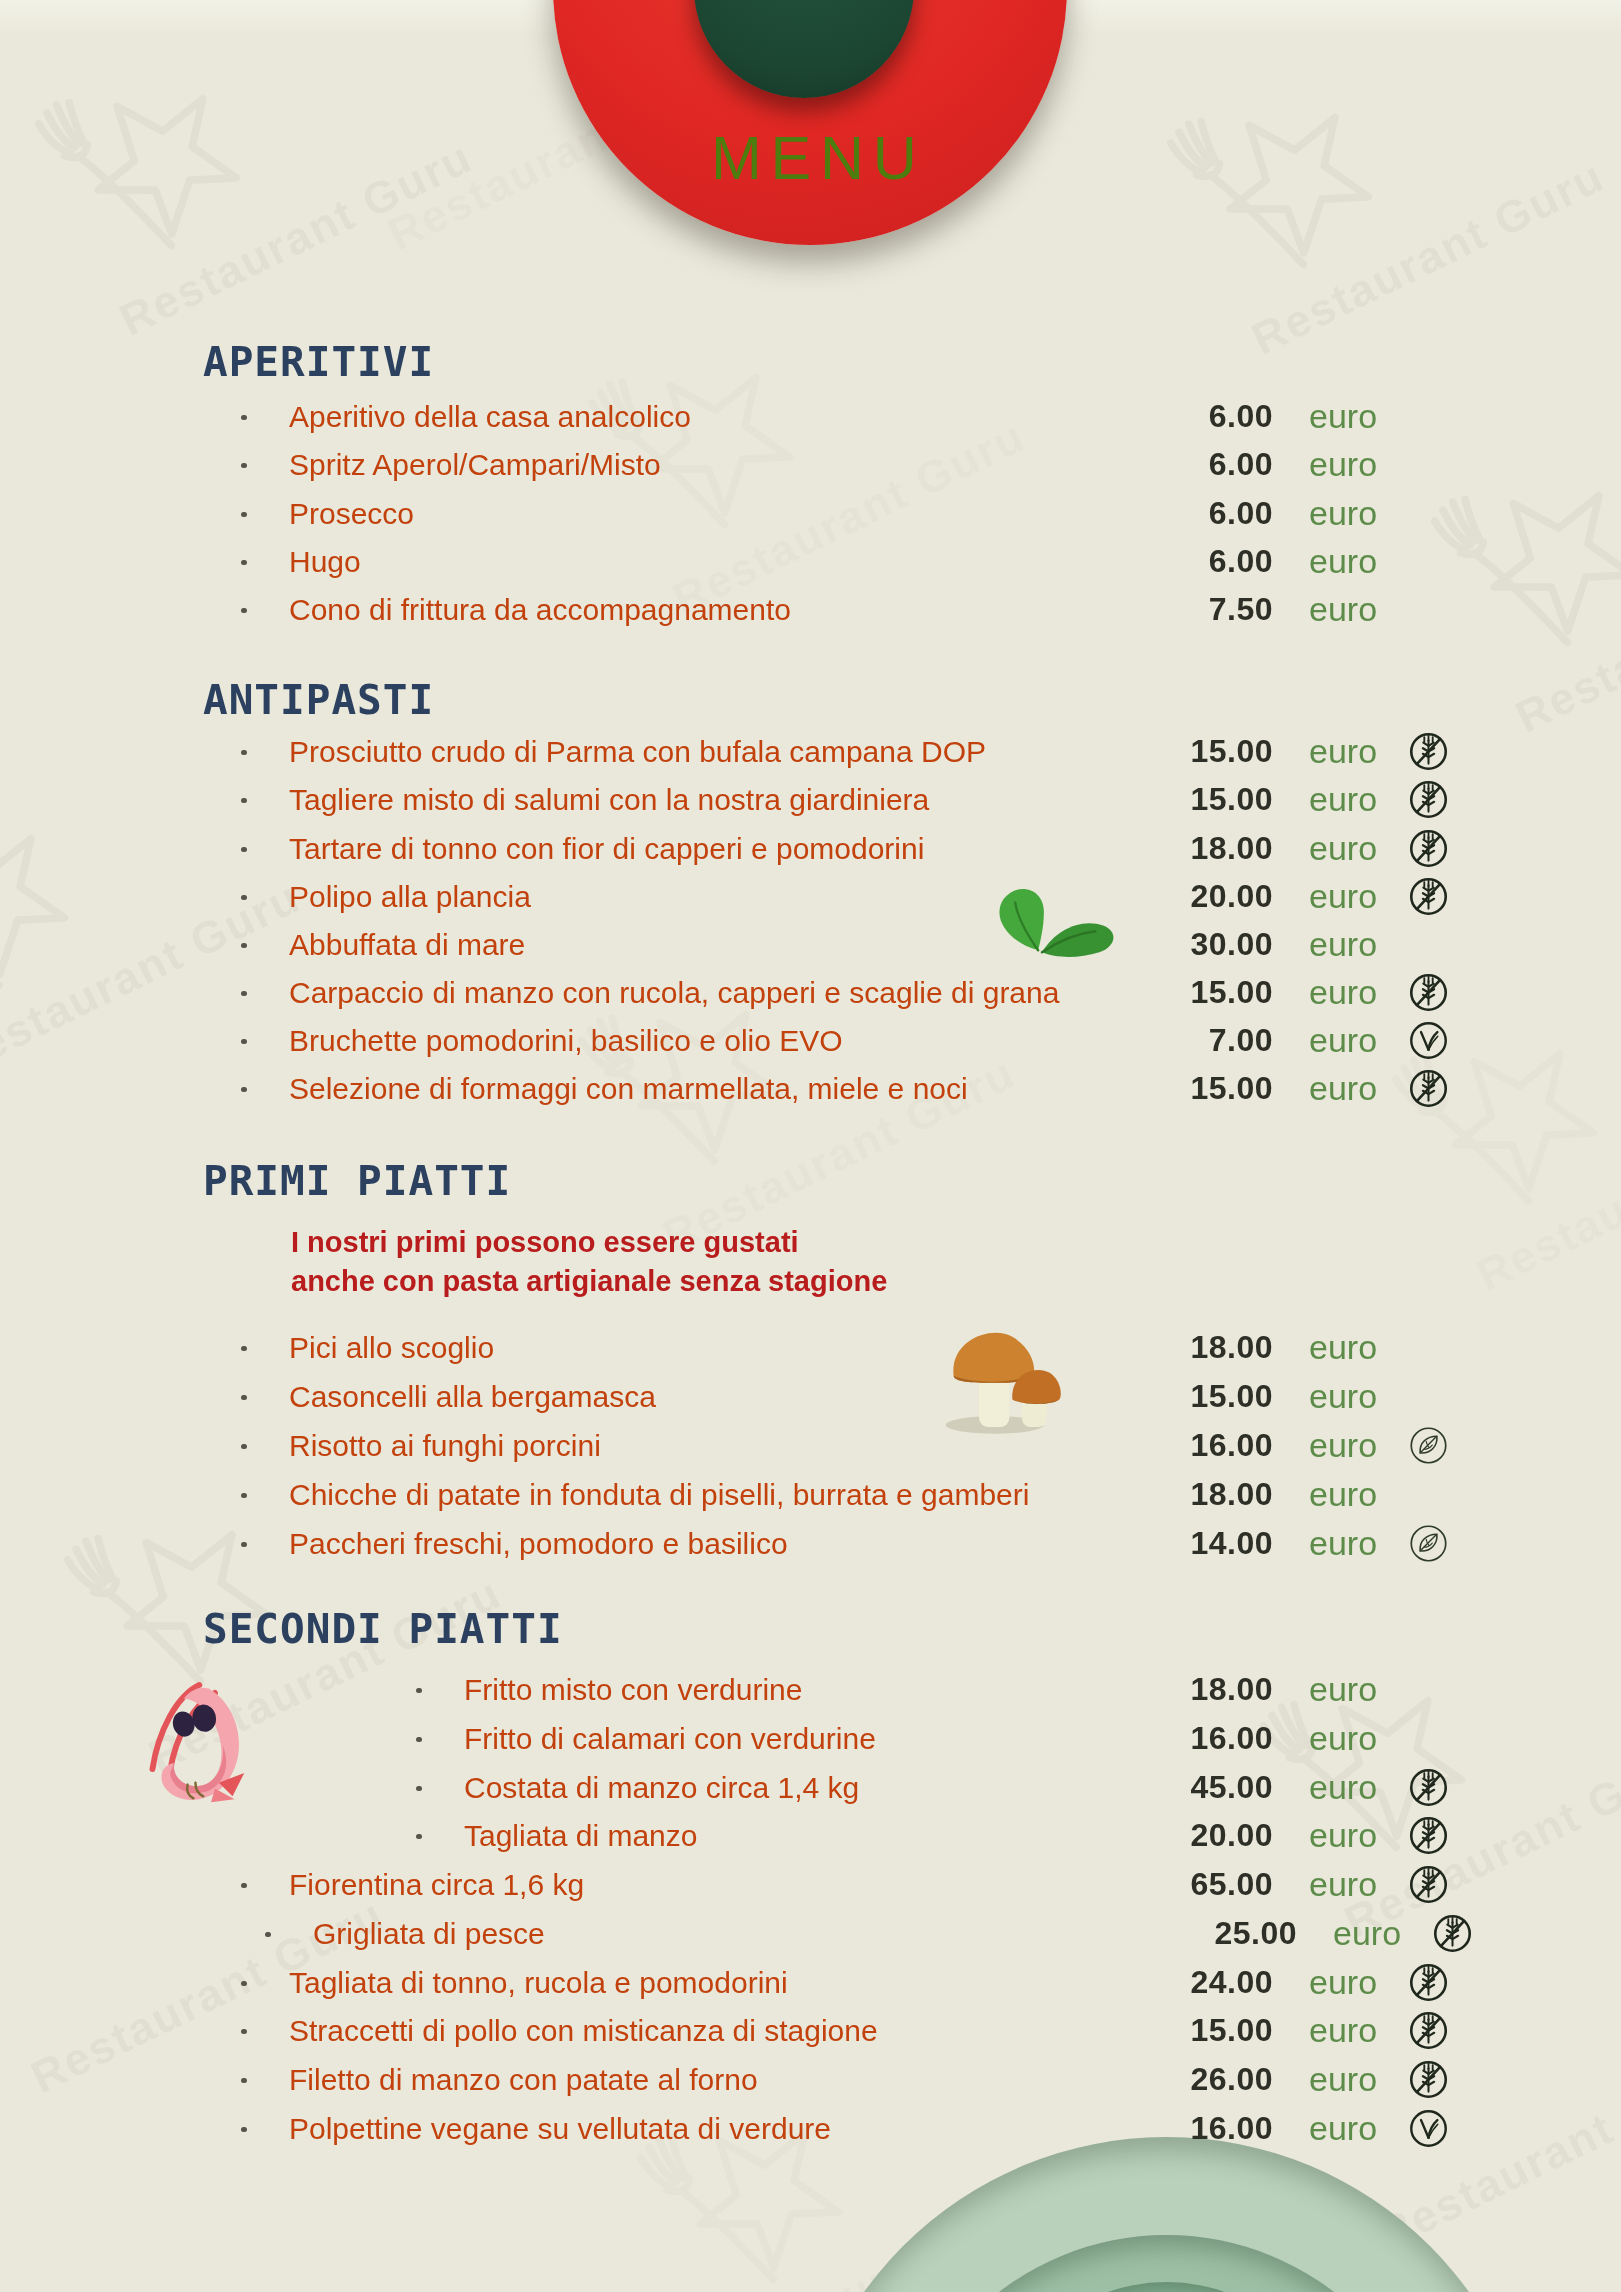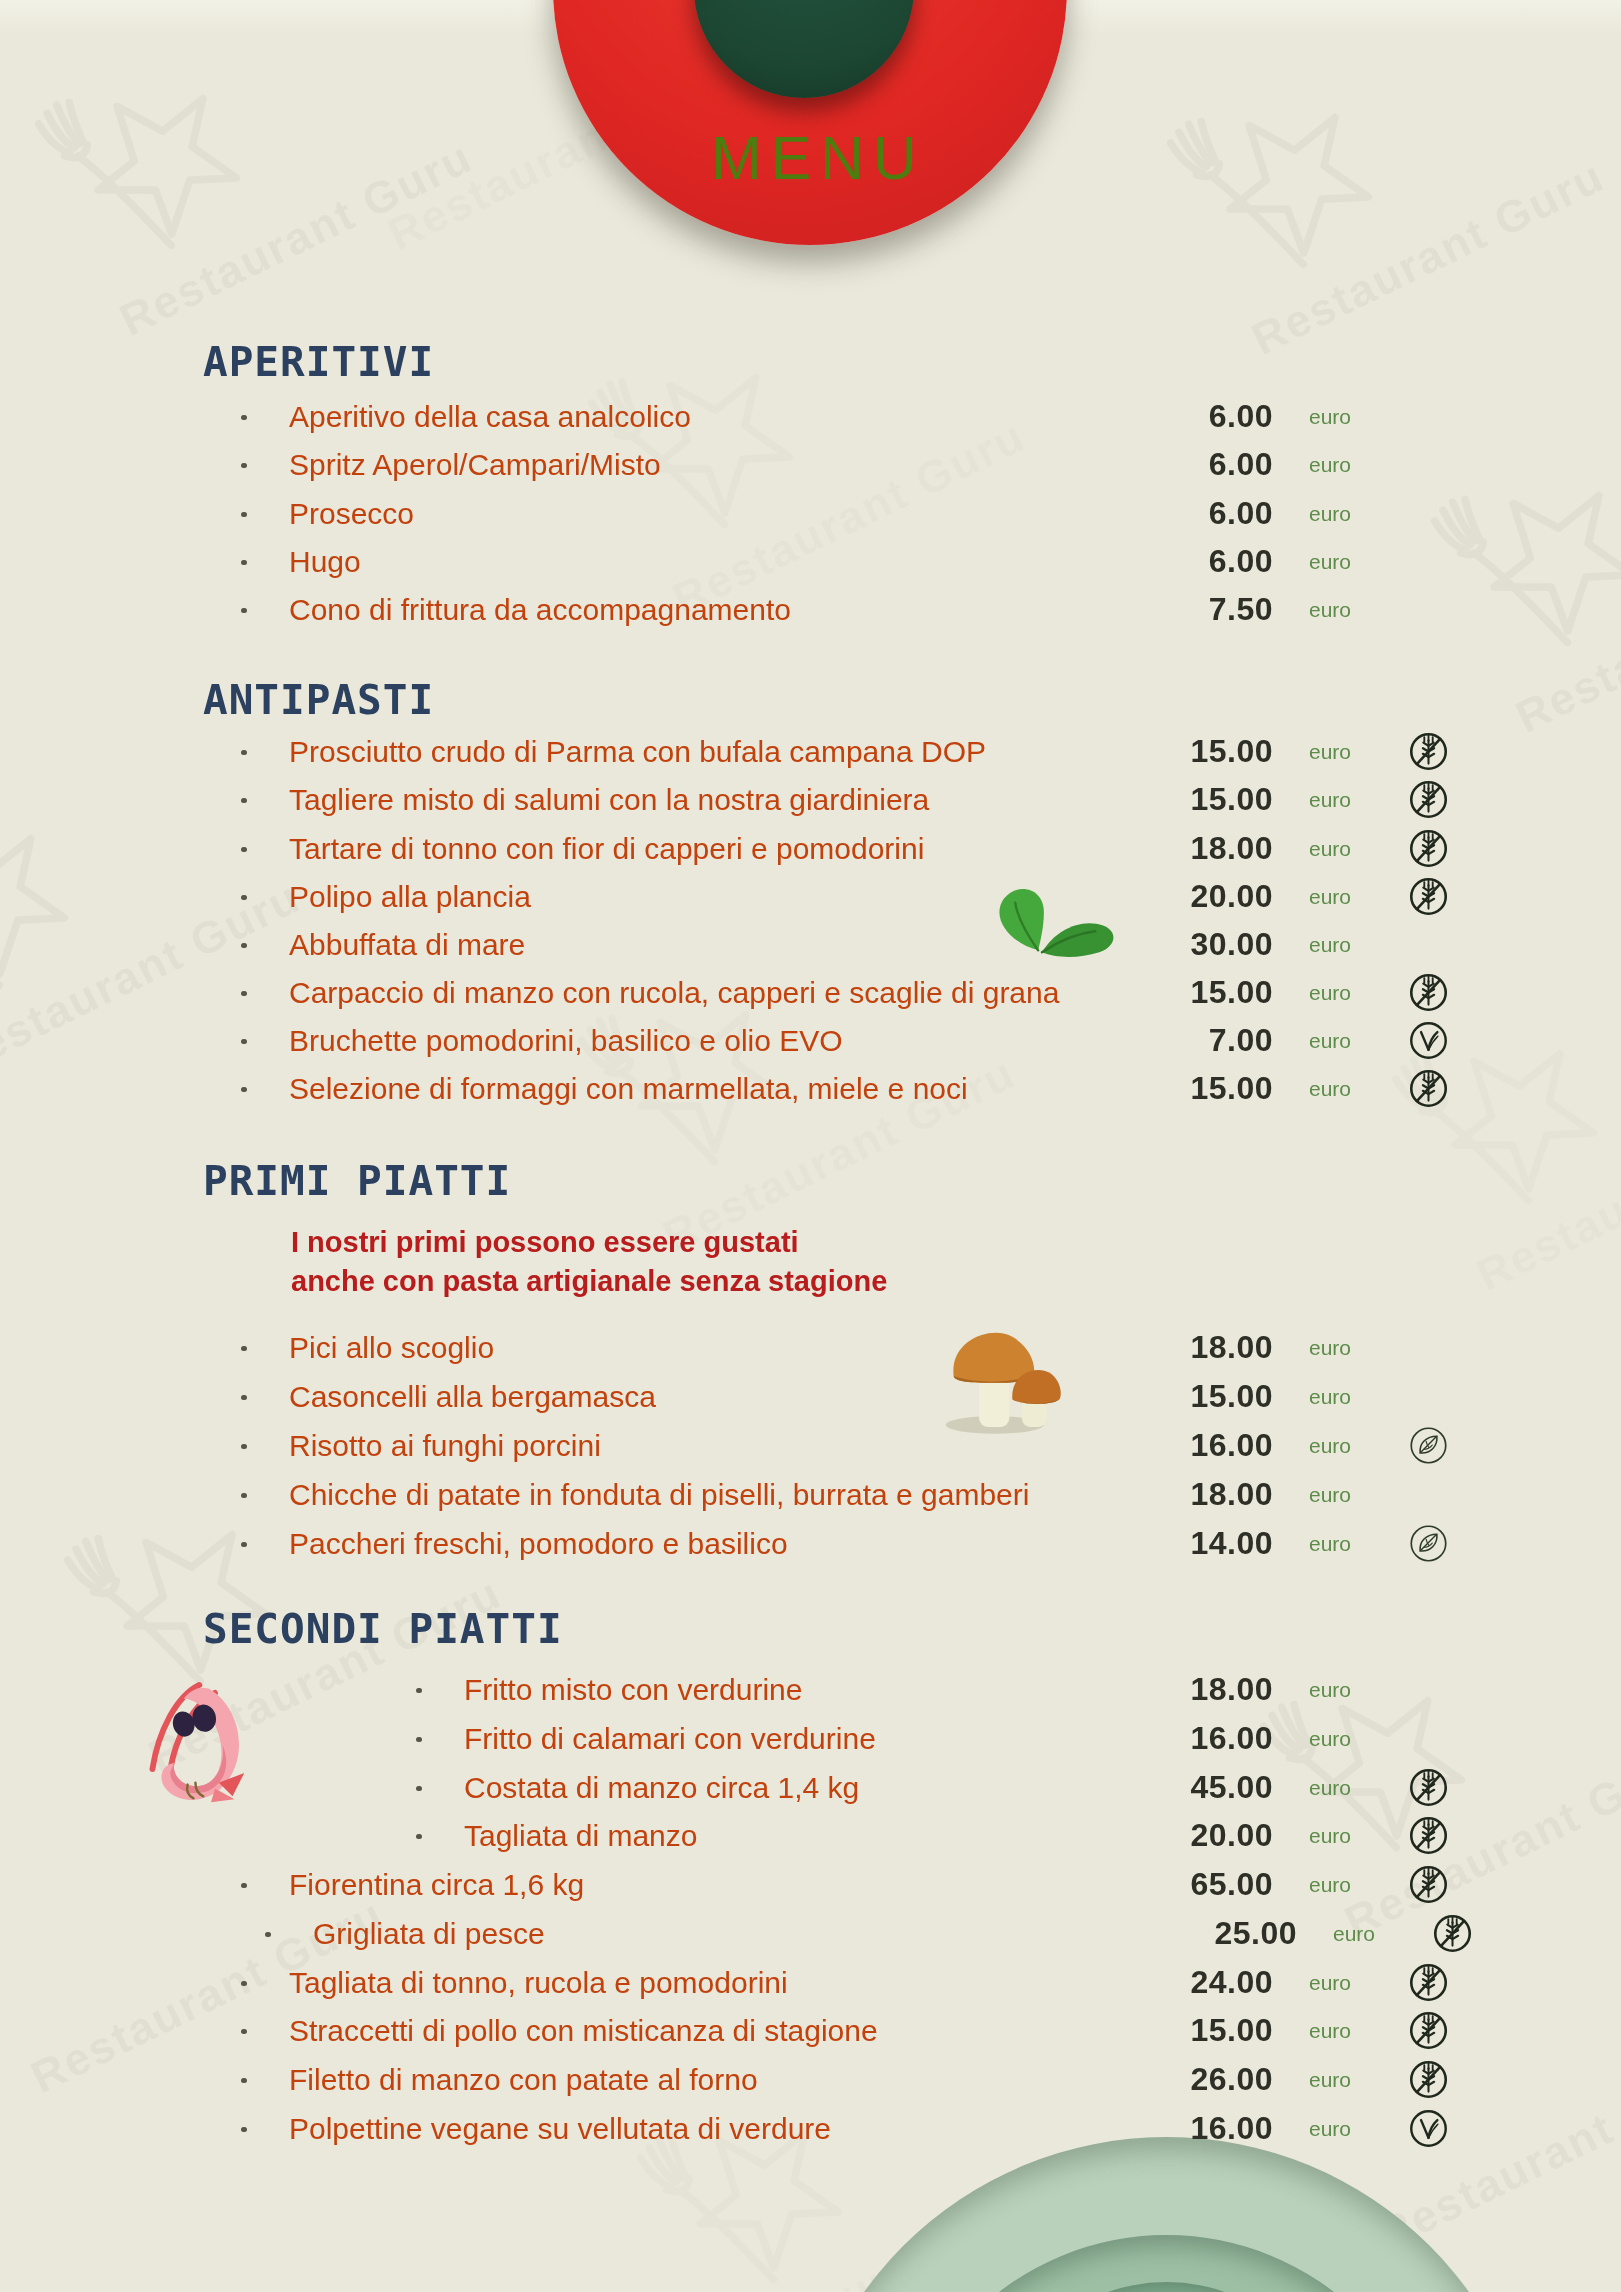--- a/index.html
+++ b/index.html
@@ -35,21 +35,21 @@
   .sec-title{position:absolute;left:203px;font-family:"DejaVu Sans Mono",monospace;
     font-weight:bold;font-size:41px;line-height:43px;letter-spacing:1px;color:#2c4160;}
   .sec-note{position:absolute;left:291px;font-size:29px;line-height:39px;font-weight:bold;color:#b91c1c;}
   .row{position:absolute;left:0;width:1621px;height:49px;}
   .row .bullet{position:absolute;left:241px;top:22.5px;width:5.9px;height:5.9px;border-radius:50%;background:#56554b;}
   .row .iname{position:absolute;left:289px;top:0;line-height:49px;font-size:30px;color:#c2410c;white-space:nowrap;}
   .row.ind .bullet{left:416px;}
   .row.ind .iname{left:464px;}
   .row .iprice{position:absolute;left:1059px;top:0;width:214px;text-align:right;line-height:49px;
     font-size:32px;font-weight:bold;color:#2e3027;letter-spacing:0.5px;}
-  .row .icur{position:absolute;left:1309px;top:0;width:88px;line-height:49px;font-size:21px;color:#5d8c4a;}
+  .row .icur{position:absolute;left:1309px;top:0;width:88px;line-height:49px;font-size:34px;color:#5d8c4a;}
   .row .ric{position:absolute;left:1408px;top:3.9px;width:41px;height:41px;color:#20281d;}
   .row .ric.veg{color:#2e3a2a;}
   
   .illus{position:absolute;pointer-events:none;}
   .hidden-defs{position:absolute;width:0;height:0;overflow:hidden;}
 </style>
 </head>
 <body>
 
 <svg class="hidden-defs" xmlns="http://www.w3.org/2000/svg">

